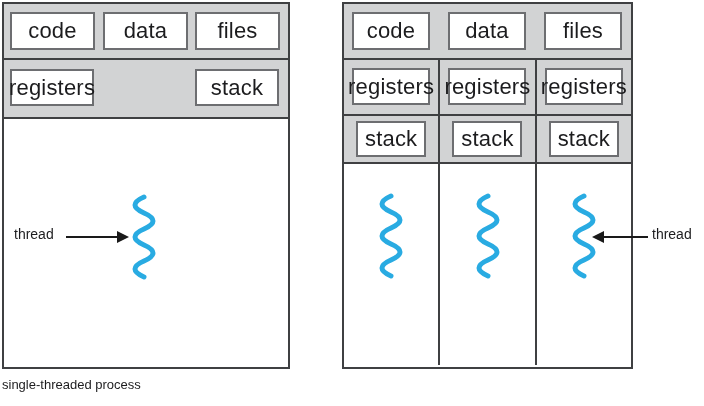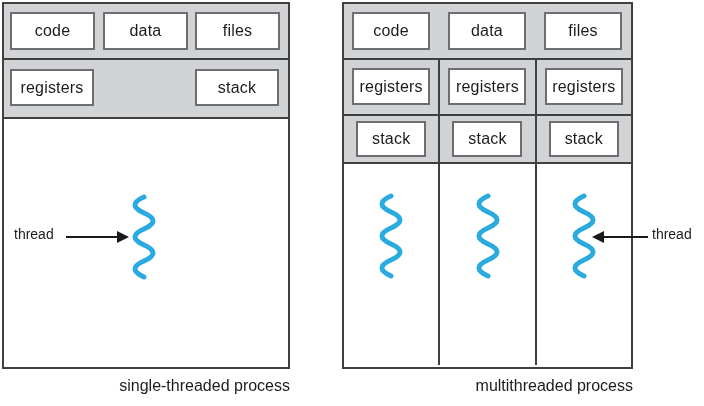--- a/index.html
+++ b/index.html
@@ -33,21 +33,21 @@
   .left-row2 { height: 57px; }
 
   .sbox {
     position: absolute;
     background: #ffffff;
     border: 2px solid #6d6e71;
     box-sizing: border-box;
     display: flex;
     align-items: center;
     justify-content: center;
-    font-size: 16px;
+    font-size: 22px;
     letter-spacing: 0.2px;
     color: #1c1c1e;
   }
 
   
   #left-panel .row-top .sbox { top: 8px; height: 38px; width: 85px; }
   #lp-code  { left: 6px; }
   #lp-data  { left: 99px; }
   #lp-files { left: 191px; }
   #left-panel .left-row2 .sbox { top: 9px; height: 37px; width: 84px; }
@@ -120,22 +120,22 @@
     font-size: 14px;
     color: #1c1c1e;
     white-space: nowrap;
   }
   #thread-label-left  { left: 14px;  top: 226px; }
   #thread-label-right { left: 652px; top: 226px; }
 
   .caption {
     position: absolute;
     top: 377px;
-    font-size: 16px;
-    text-align: right;
+    font-size: 13px;
+    text-align: left;
     color: #1c1c1e;
     white-space: nowrap;
   }
   #caption-left  { left: 2px;   width: 288px; }
   #caption-right { left: 342px; width: 291px; }
 </style>
 </head>
 <body>
 
 <div id="stage">
@@ -204,15 +204,14 @@
 
   <div class="thread-label" id="thread-label-left">thread</div>
   <div class="arrow-line" id="arrow-left-line"></div>
   <div class="arrow-head" id="arrow-left-head"></div>
 
   <div class="thread-label" id="thread-label-right">thread</div>
   <div class="arrow-line" id="arrow-right-line"></div>
   <div class="arrow-head" id="arrow-right-head"></div>
 
   <div class="caption" id="caption-left">single-threaded process</div>
-  <div class="caption" id="caption-right">multithreaded process</div>
 
 </div>
 
 </body></html>

